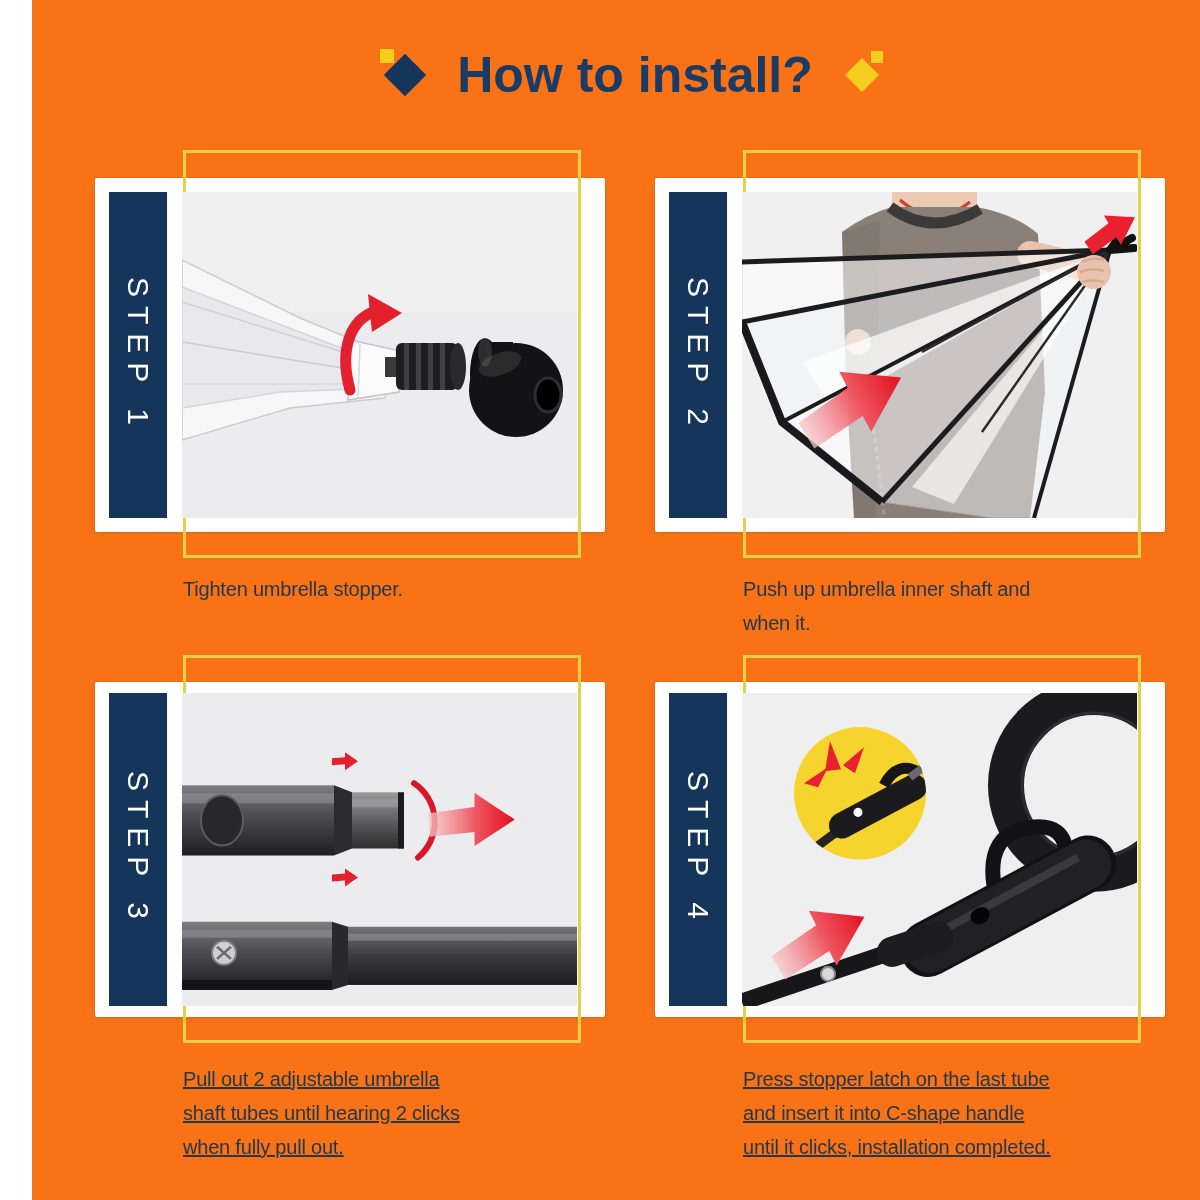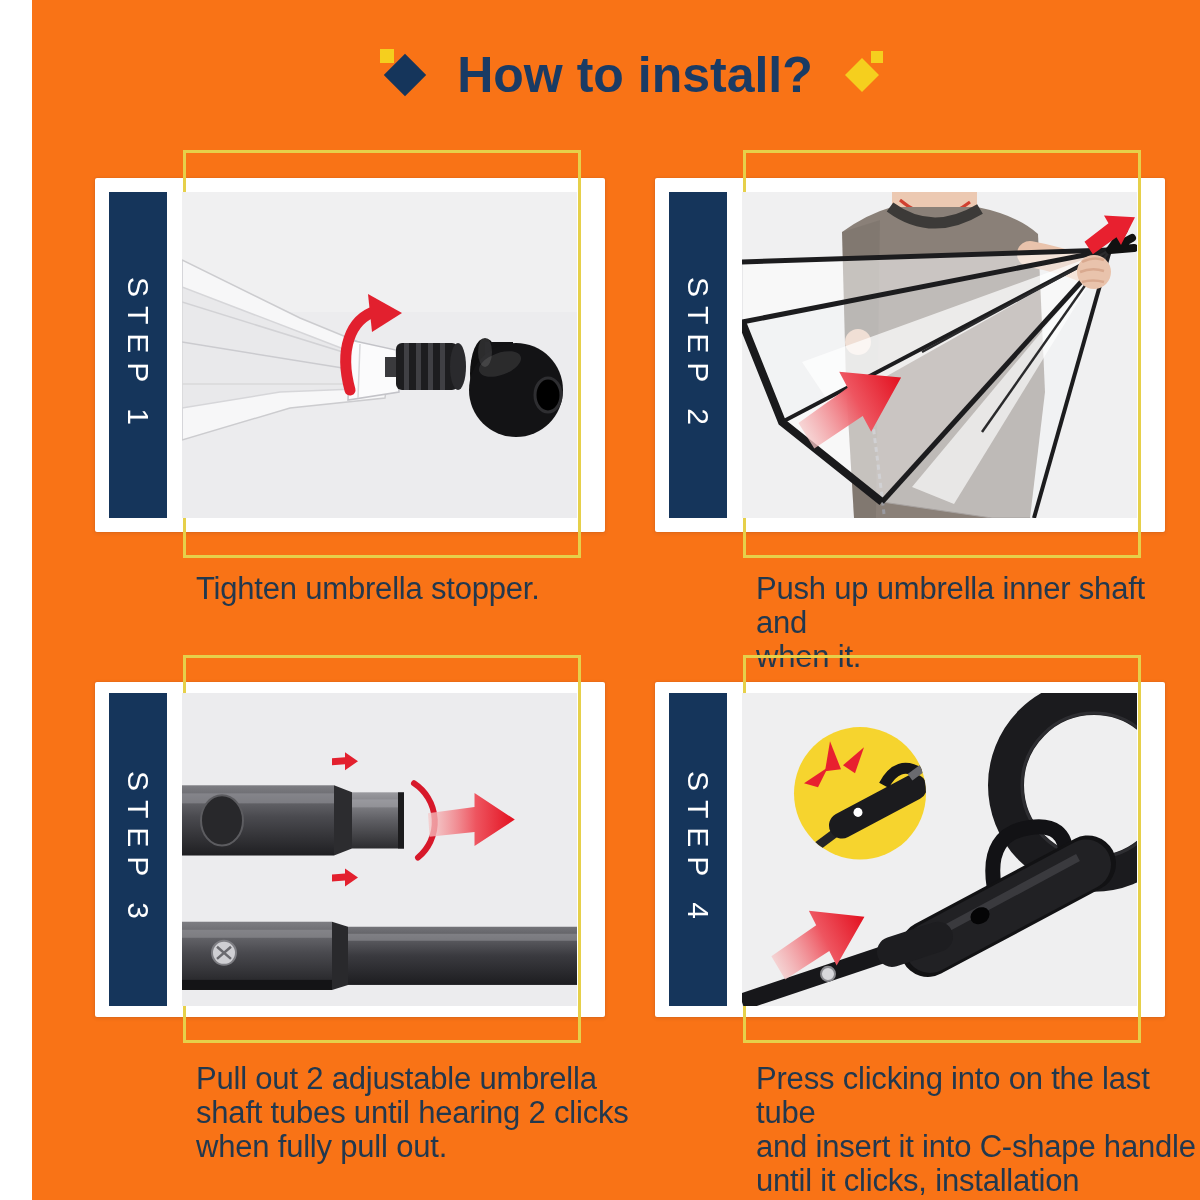--- a/index.html
+++ b/index.html
@@ -40,24 +40,24 @@
   .row1 .banner{top:14px;height:326px;}
   .row2 .banner{top:11px;height:313px;}
   .banner-text{writing-mode:vertical-rl;color:#ffffff;font-size:30px;letter-spacing:9px;
                white-space:nowrap;}
 
   .photo{position:absolute;left:87px;width:395px;background:#ececee;overflow:hidden;z-index:2;}
   .row1 .photo{top:14px;height:326px;}
   .row2 .photo{top:11px;height:313px;}
   .photo svg{display:block;width:100%;height:100%;}
 
-  .caption{position:absolute;left:101px;width:445px;margin:0;font-size:31px;line-height:34px;
+  .caption{position:absolute;left:88px;width:445px;margin:0;font-size:20px;line-height:34px;
            color:#22384e;white-space:pre-line;letter-spacing:-0.2px;}
   .row1 .caption{top:422px;}
-  .row2 .caption{top:407px;}
+  .row2 .caption{top:407px;text-decoration:underline;}
 </style>
 </head>
 <body>
 
 <div class="page">
 
   <div class="header">
     <div class="orn orn-left">
       <div class="sq"></div>
       <div class="diamond"></div>
@@ -295,18 +295,18 @@
             <line x1="150" y1="258" x2="196" y2="243" stroke="#1d1d20" stroke-width="30" stroke-linecap="round"></line>
             <circle cx="86" cy="280" r="7" fill="#d8d8dc" stroke="#8a8a8f" stroke-width="2"></circle>
           </g>
           <g transform="translate(22,248) rotate(-27) scale(1.8)">
             <path d="M0,9 L30,5 L30,-4 L56,13 L30,30 L30,21 L1,24 Z" fill="url(#g4r)"></path>
           </g>
         </svg>
       </div>
     </div>
     <div class="frame"></div>
-    <p class="caption">Press clicking into on the last tube
+    <p class="caption">Press stopper latch on the last tube
 and insert it into C-shape handle
 until it clicks, installation completed.</p>
   </section>
 
 </div>
 
 </body></html>

